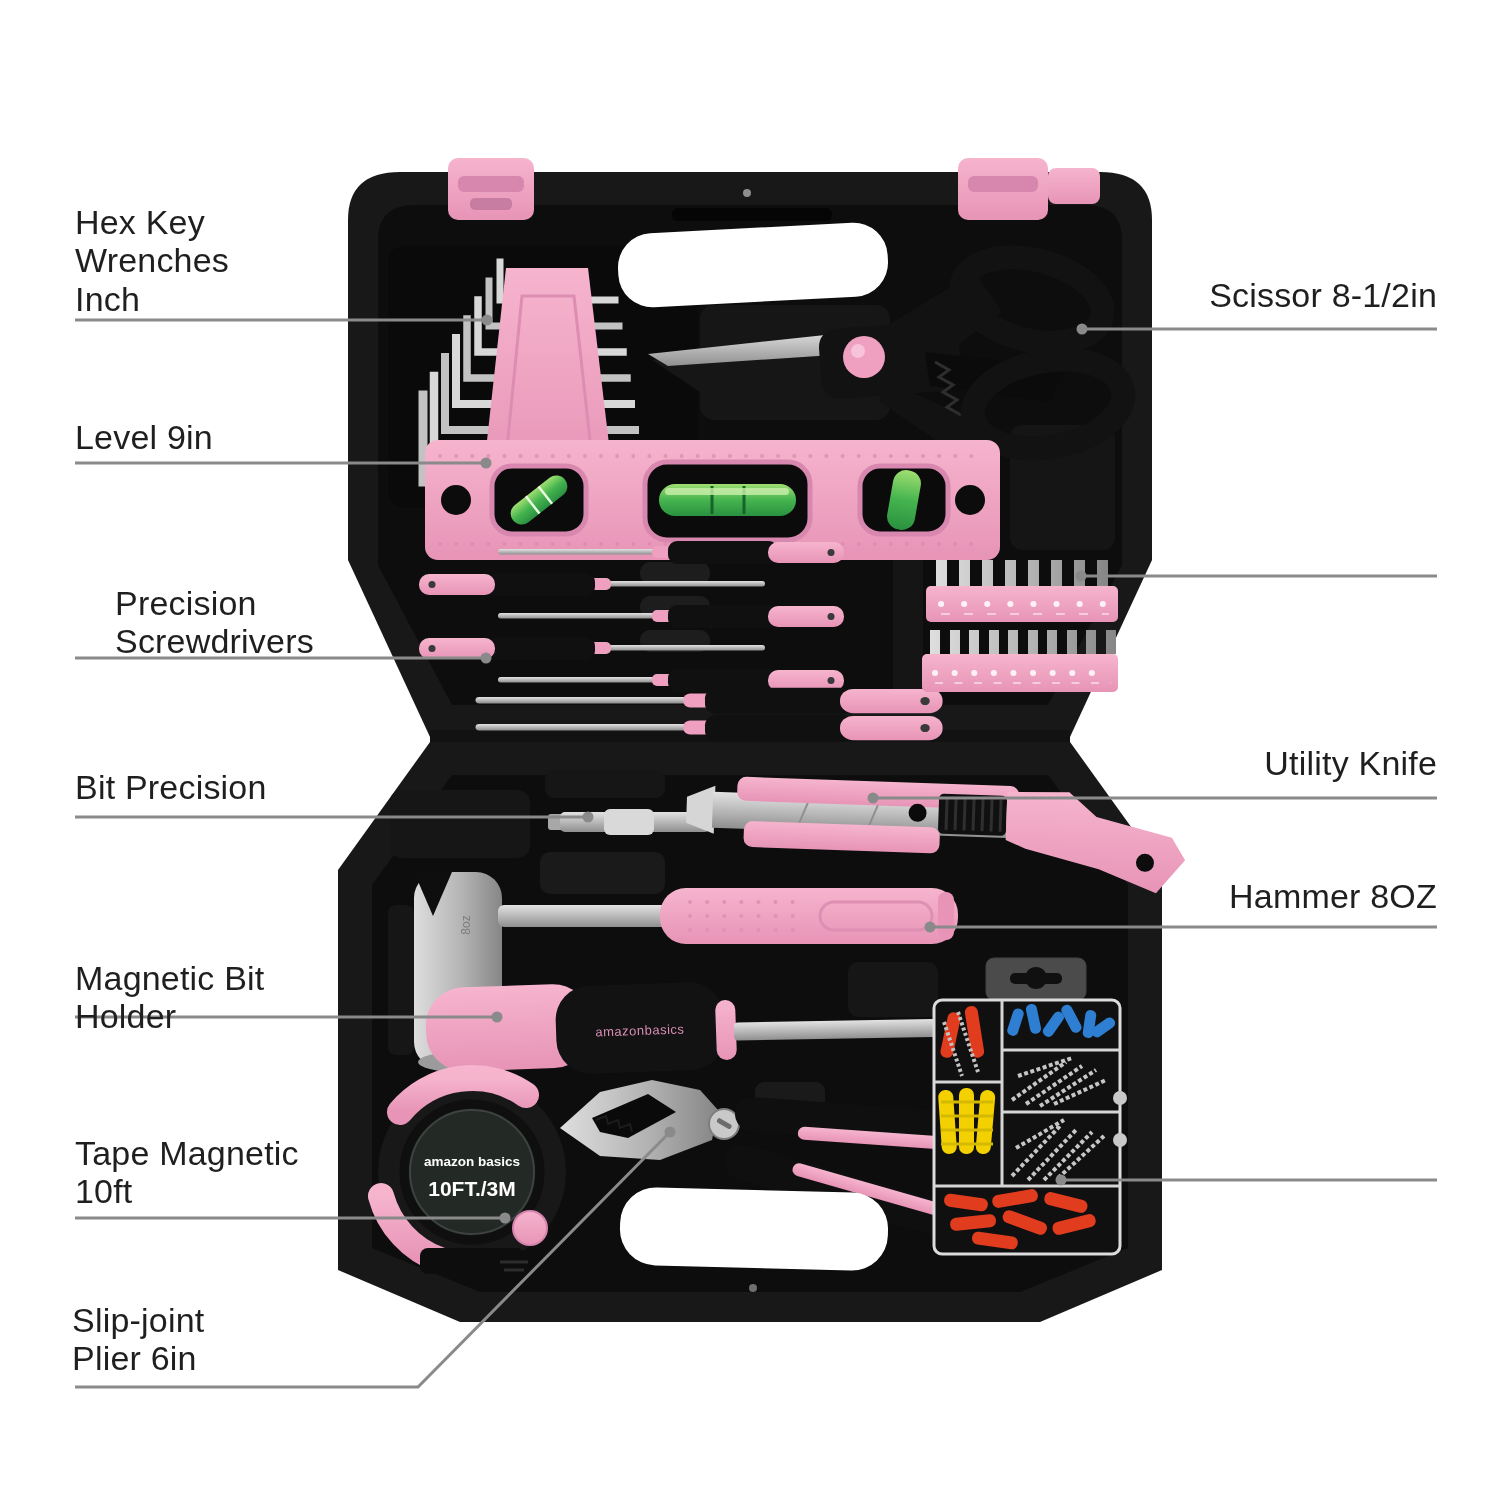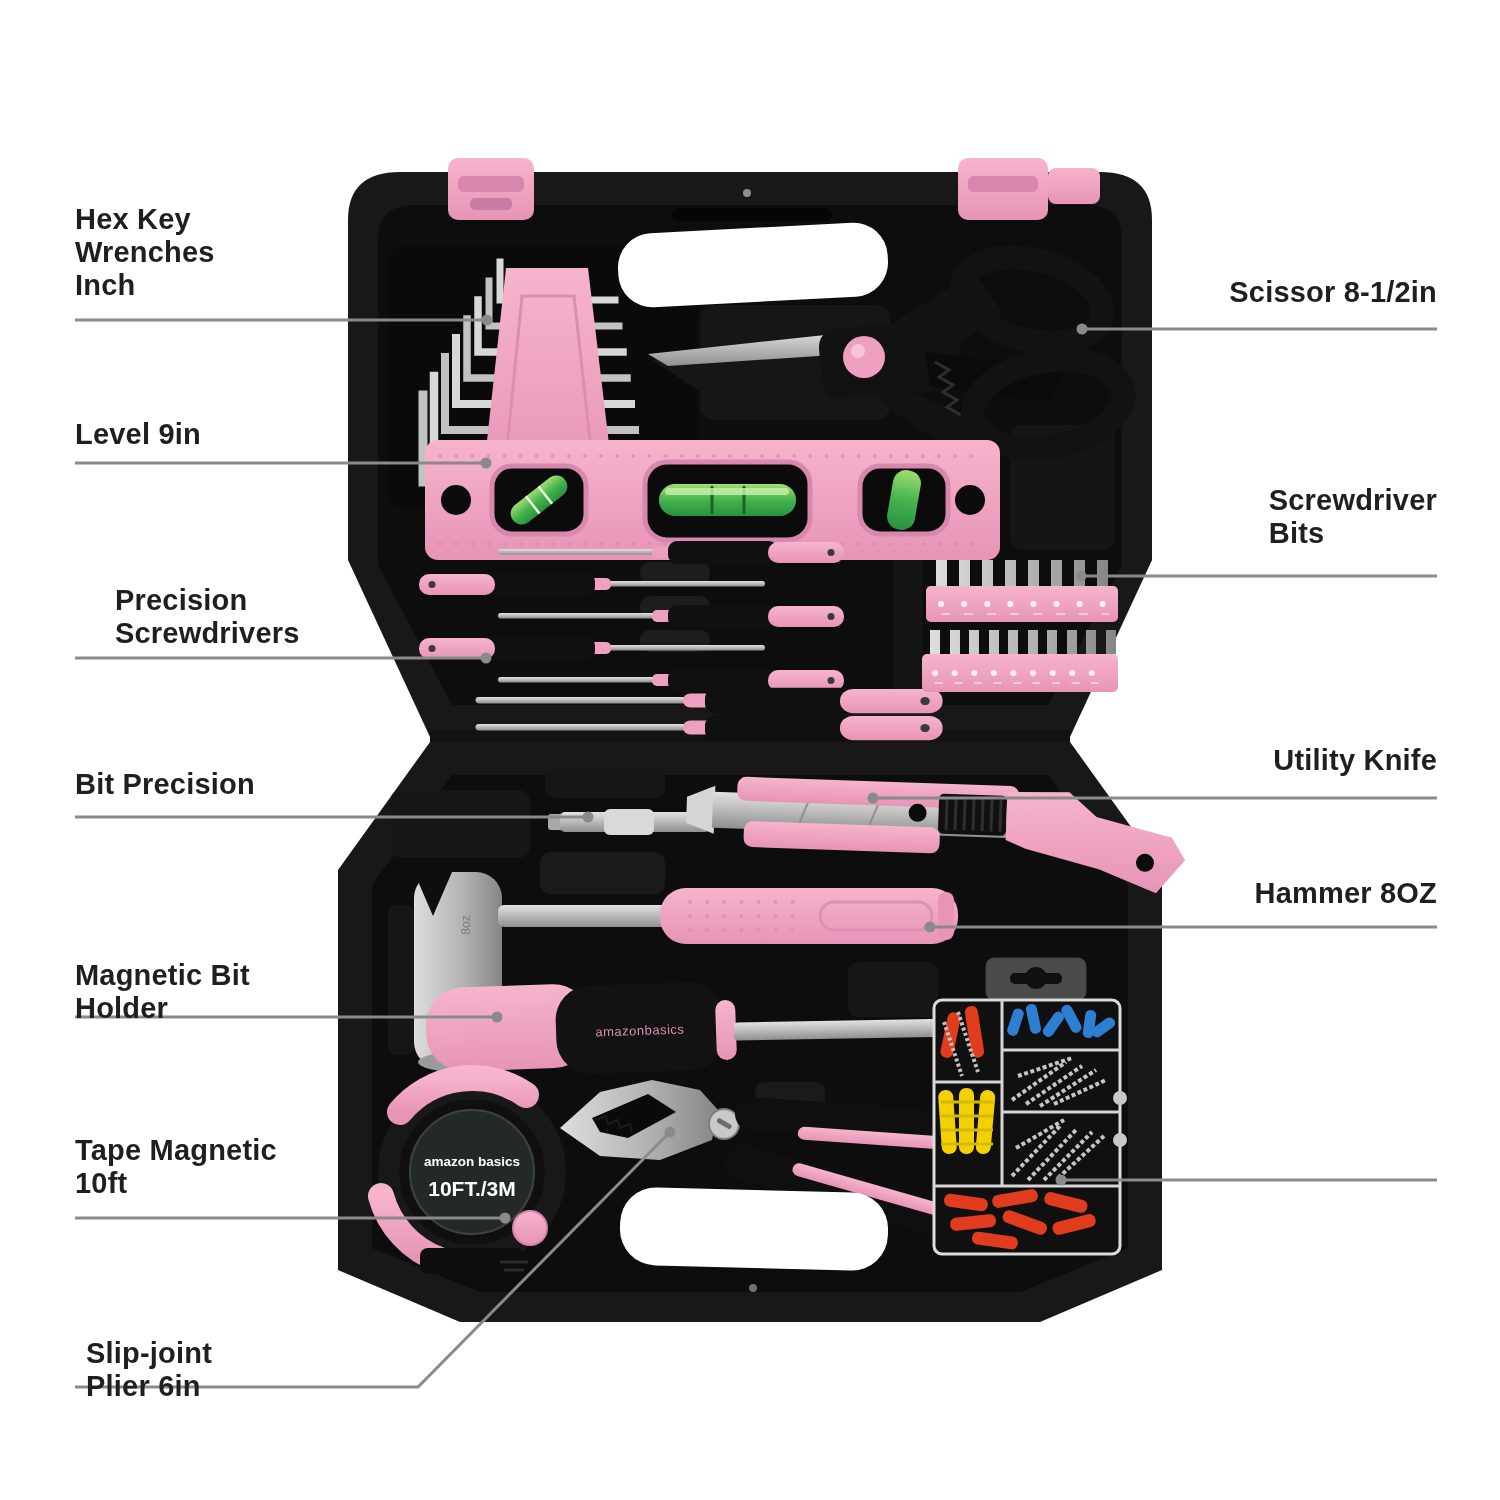--- a/index.html
+++ b/index.html
@@ -1,28 +1,28 @@
 <!DOCTYPE html>
 <html><head>
 <meta charset="utf-8">
 <style>
   html,body{margin:0;padding:0;background:#ffffff;}
   .stage{position:relative;width:1500px;height:1500px;background:#ffffff;
          font-family:"Liberation Sans",sans-serif;overflow:hidden;}
   svg.art{position:absolute;left:0;top:0;}
-  .callout-label{position:absolute;font-weight:bold;font-size:29px;line-height:1.13;
+  .callout-label{position:absolute;font-weight:normal;font-size:34px;line-height:1.13;
                  color:#1f1f1f;white-space:pre-line;letter-spacing:.2px;}
   .callout-label.right{text-align:left;}
   #lbl-hex{left:75px;top:203px;}
   #lbl-level{left:75px;top:418px;}
   #lbl-precision{left:75px;top:584px;margin-left:40px;}
   #lbl-bitext{left:75px;top:768px;}
   #lbl-magnetic{left:75px;top:929px;margin-top:30px;}
   #lbl-tape{left:75px;top:1134px;}
-  #lbl-plier{left:86px;top:1301px;margin-top:36px;}
+  #lbl-plier{left:72px;top:1301px;}
   #lbl-scissor{right:63px;top:276px;}
   #lbl-bits{right:63px;top:484px;}
   #lbl-knife{right:63px;top:744px;}
   #lbl-hammer{right:63px;top:877px;}
   #lbl-hardware{right:63px;top:1092px;}
 </style>
 </head>
 <body>
 
 <div class="stage">
@@ -352,18 +352,16 @@
 <div class="callout-label" id="lbl-precision">Precision
 Screwdrivers</div>
 <div class="callout-label" id="lbl-bitext">Bit Precision</div>
 <div class="callout-label" id="lbl-magnetic">Magnetic Bit
 Holder</div>
 <div class="callout-label" id="lbl-tape">Tape Magnetic
 10ft</div>
 <div class="callout-label" id="lbl-plier">Slip-joint
 Plier 6in</div>
 <div class="callout-label right" id="lbl-scissor">Scissor 8-1/2in</div>
-<div class="callout-label right" id="lbl-bits">Screwdriver
-Bits</div>
 <div class="callout-label right" id="lbl-knife">Utility Knife</div>
 <div class="callout-label right" id="lbl-hammer">Hammer 8OZ</div>
 
 </div>
 
 </body></html>

